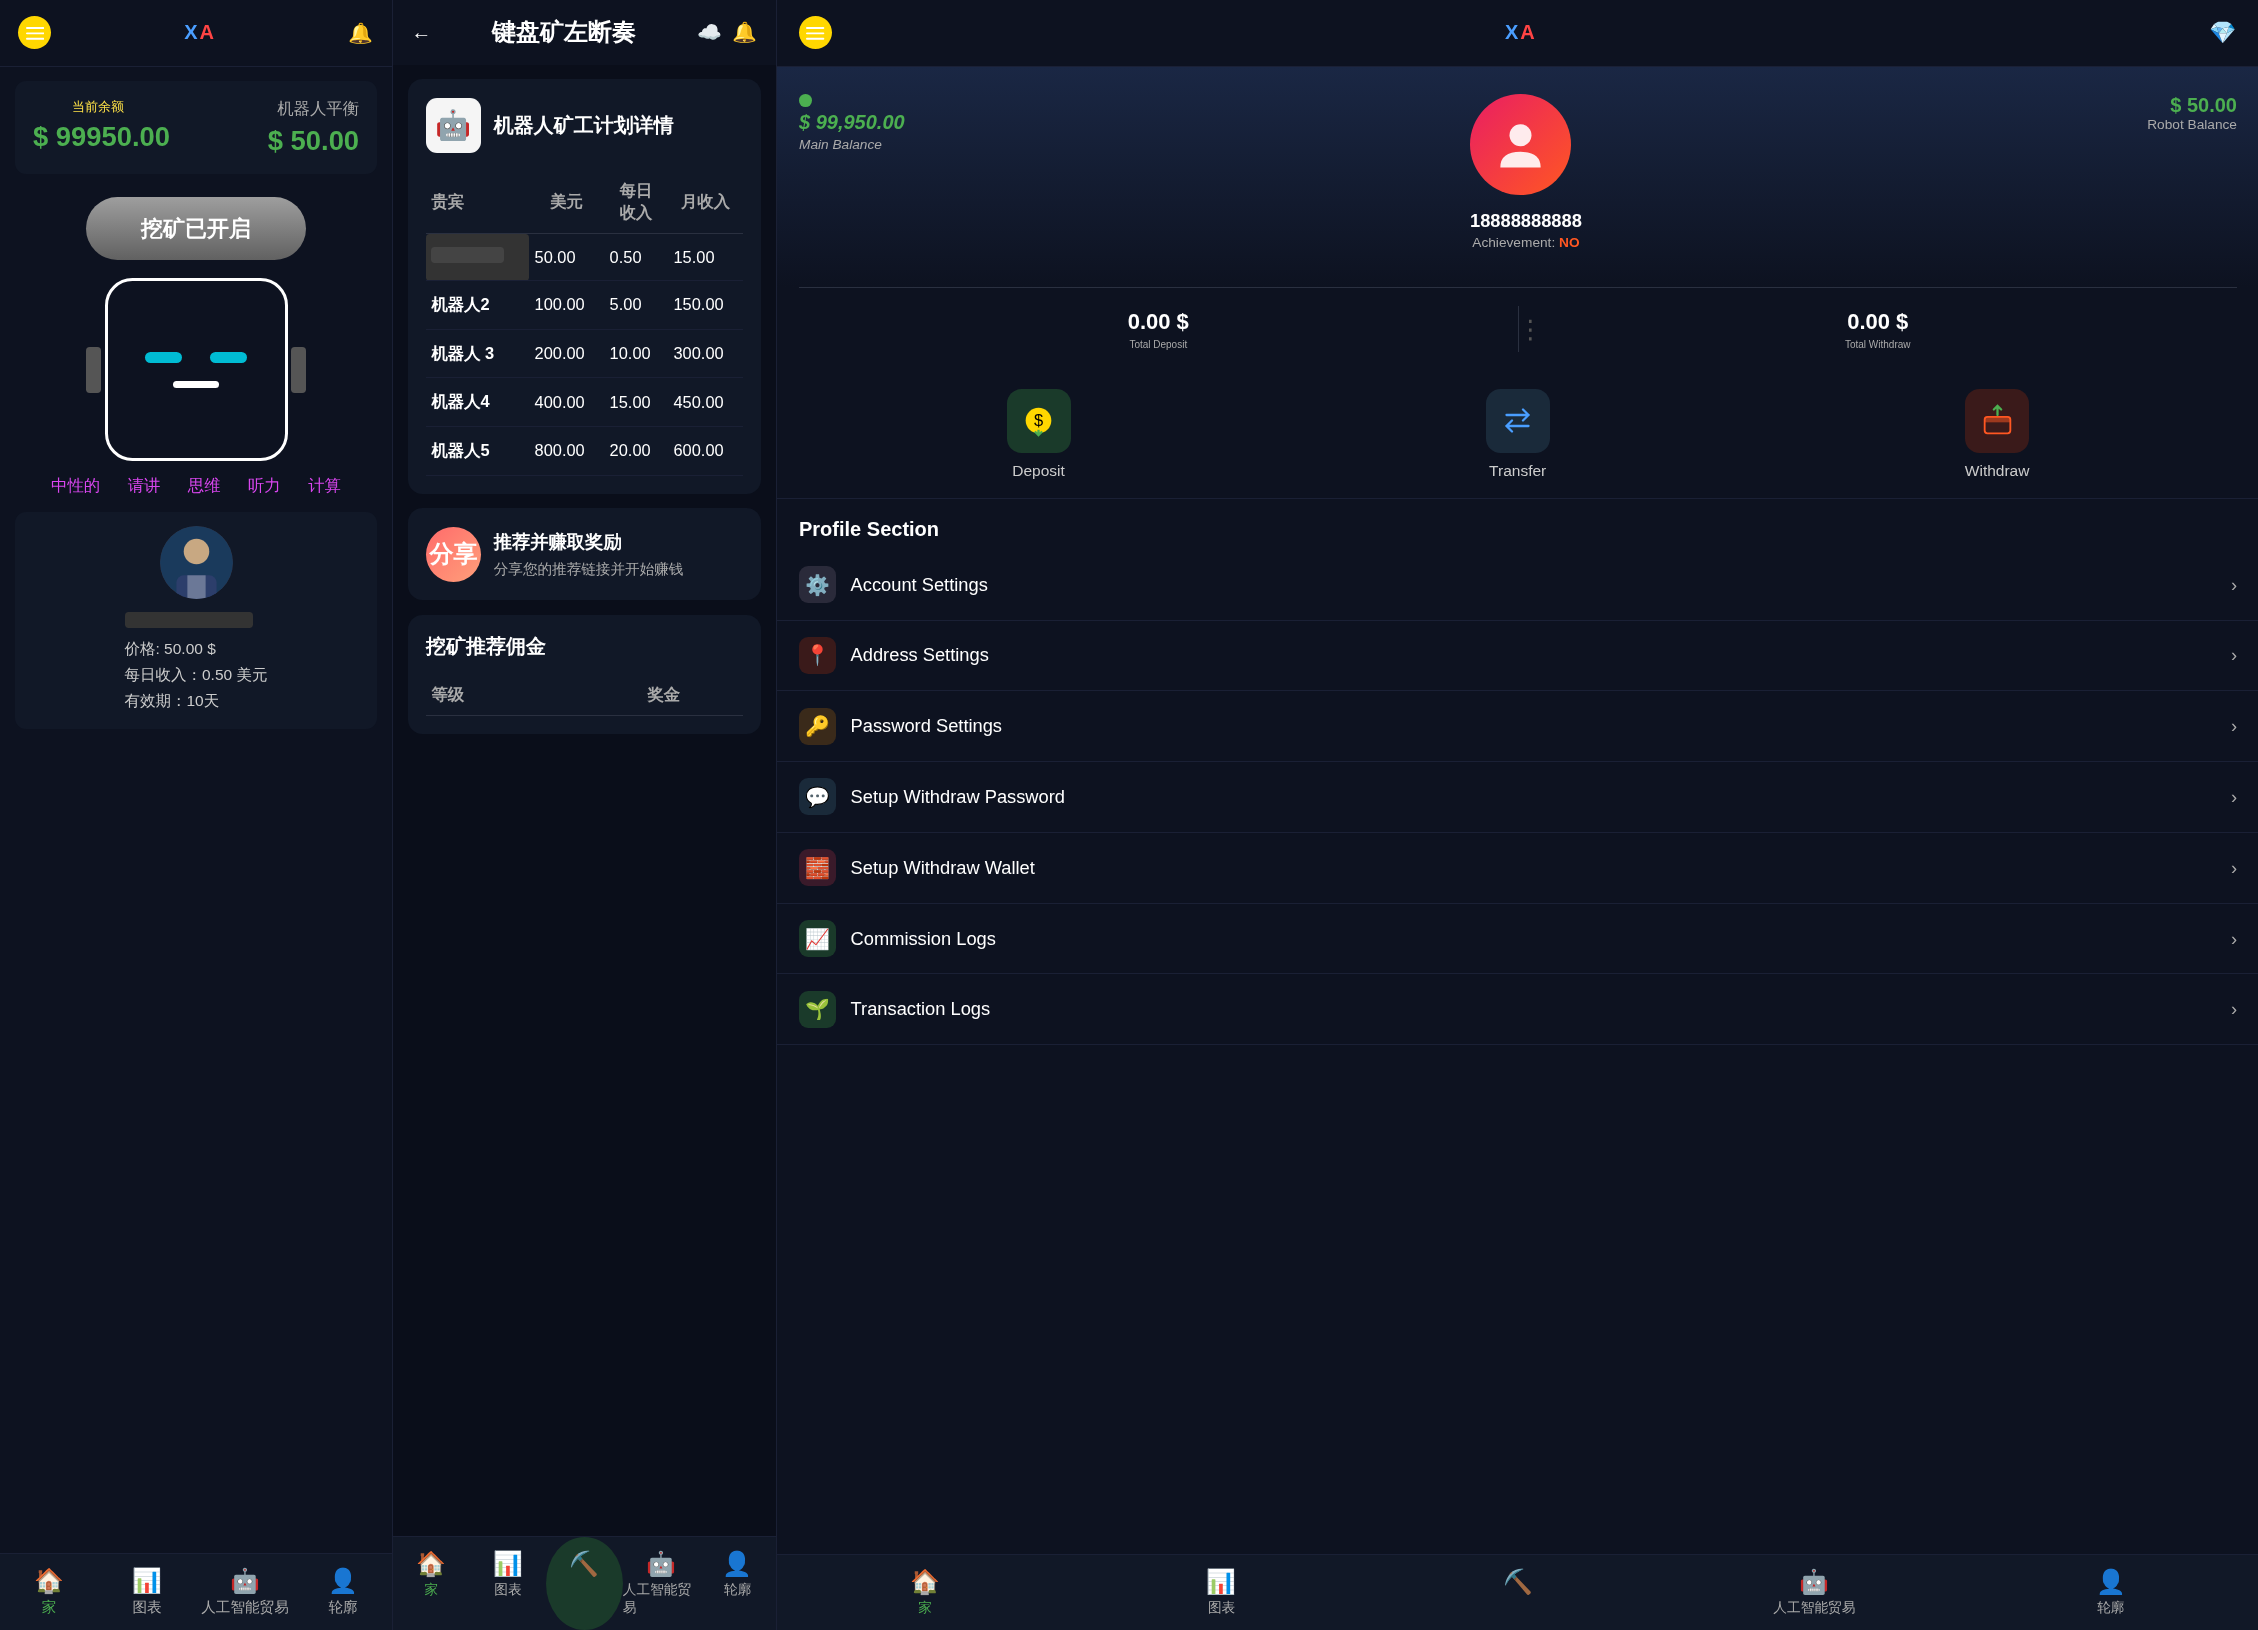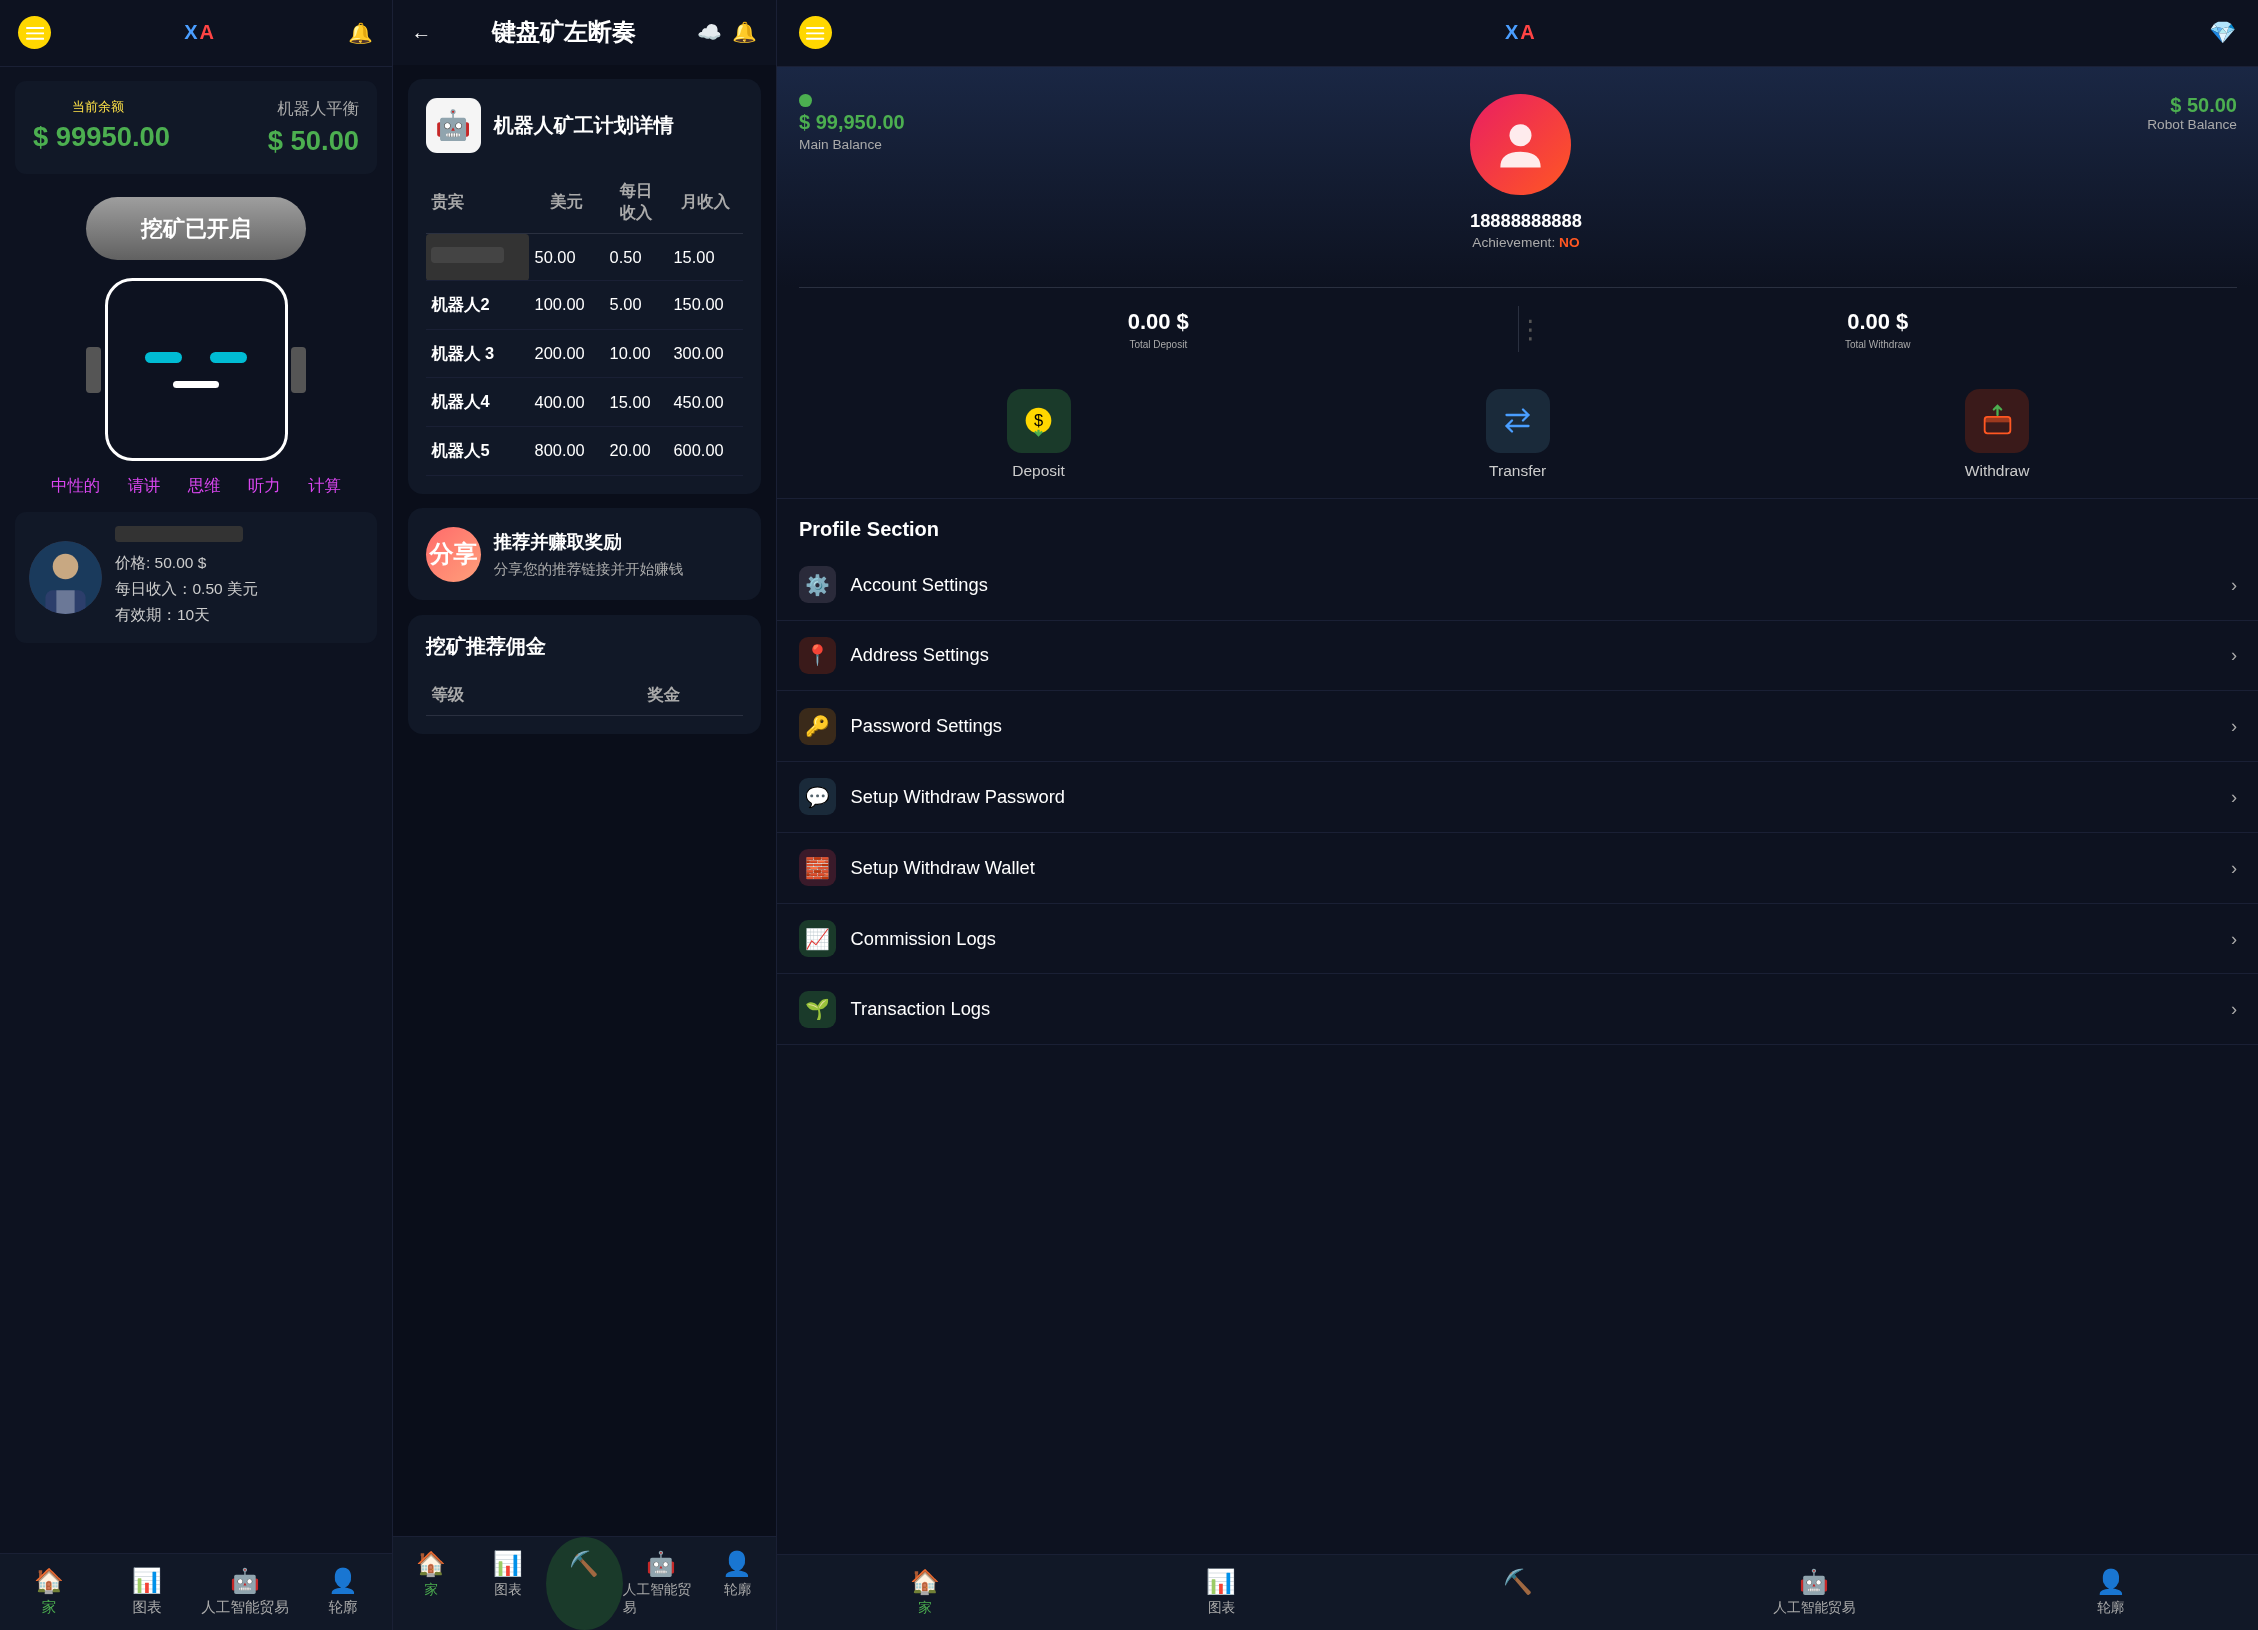--- a/index.html
+++ b/index.html
@@ -91,21 +91,21 @@
     }
 
     .robot-tags {
       display: flex; justify-content: center; gap: 27.4px;
       font-size: 16.4px; color: #d946ef; margin: 5px 0;
     }
 
     .robot-card {
       background: #111827; margin: 9.1px 14.6px;
       border-radius: 11px; padding: 14.6px;
-      display: flex; align-items: center; gap: 12.8px;
+      display: flex; align-items: center; gap: 12.8px; flex-direction: column;
     }
     .robot-card-avatar {
       width: 73px; height: 73px; border-radius: 50%; overflow: hidden;
       background: #334;
       flex-shrink: 0;
     }
     .robot-card-info { flex: 1; }
     .robot-card-blurred {
       background: #333; border-radius: 3.7px; height: 16.4px; width: 128px; margin-bottom: 7.3px;
     }
@@ -248,21 +248,21 @@
       display: flex; align-items: center; justify-content: center;
       font-size: 46px; color: #fff; margin-bottom: 14.6px;
     }
 
     .online-dot { width: 12.8px; height: 12.8px; background: #4caf50; border-radius: 50%; }
 
     .profile-top-row {
       display: flex; width: 100%; justify-content: space-between; align-items: flex-start;
       margin-bottom: 14.6px;
     }
-    .profile-left { display: flex; flex-direction: column; gap: 3.7px; }
+    .profile-left { display: flex; flex-direction: column; gap: 3.7px; font-style: italic; }
     .profile-right { text-align: right; }
 
     .deposit-section {
       display: flex; justify-content: space-between; align-items: center;
       border-top: 0.9px solid #2a3040; margin: 0 22px;
       padding: 18.3px 0;
     }
     .deposit-stat { text-align: center; flex: 1; }
     .deposit-stat .value { font-size: 22px; font-weight: bold; color: #fff; }
     .deposit-stat .label { font-size: 10px; color: #aaa; margin-top: 3.7px; }

